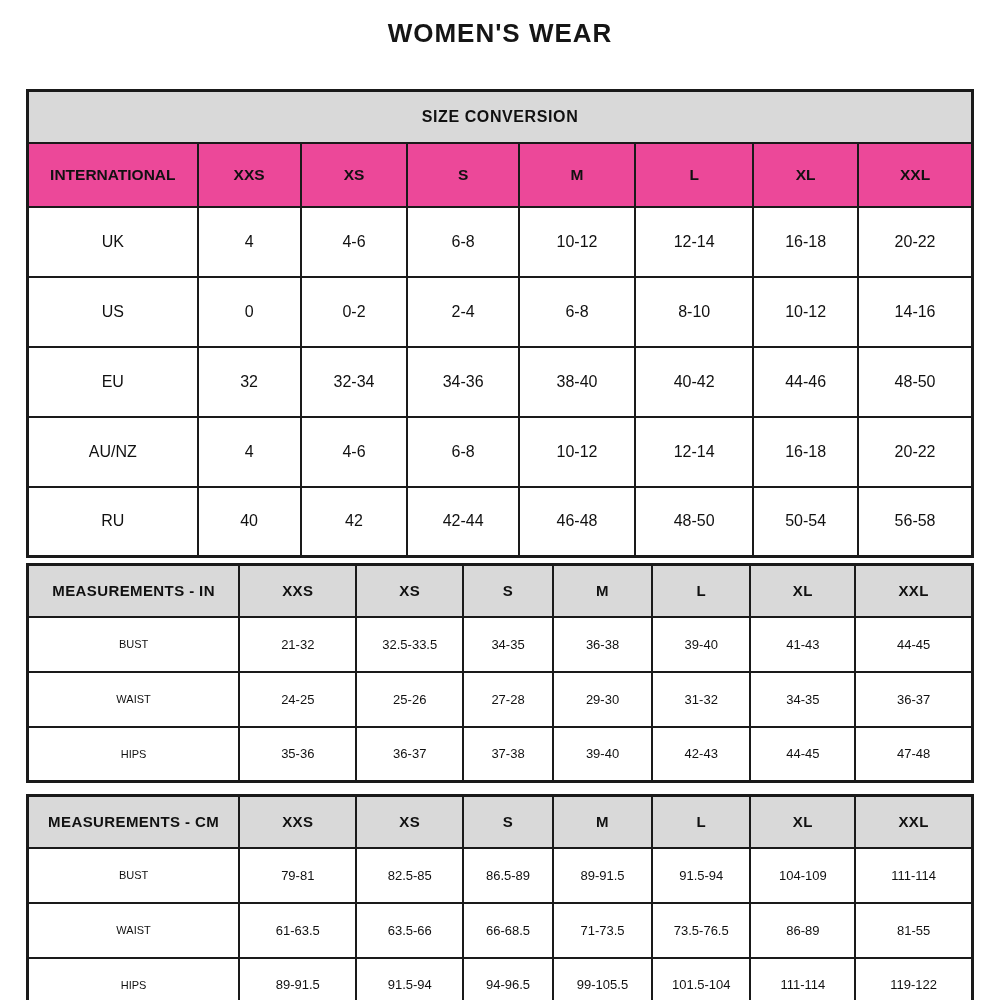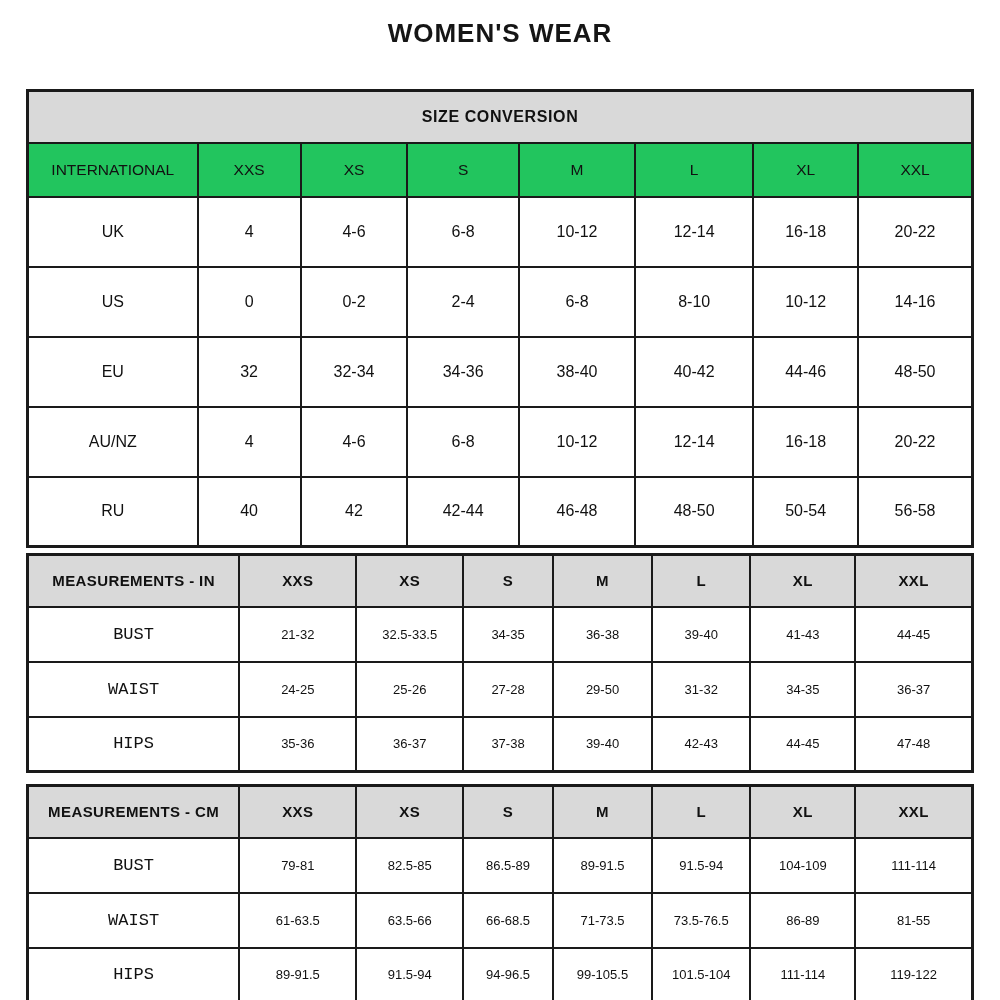--- a/index.html
+++ b/index.html
@@ -41,44 +41,43 @@
   }
   
   .conv .title-cell{
     background:var(--header-bg);
     height:52px;
     font-size:16px;
     font-weight:bold;
     letter-spacing:0.6px;
   }
   .conv th.col-head{
-    height:54px;
-    background:#22c55e;
-    font-weight:normal;
+    height:64px;
+    background:#ec4899;
+    font-weight:bold;
     font-size:15.5px;
   }
   .conv td{
     height:70px;
     font-size:16px;
   }
   
   .meas th{
     background:var(--header-bg);
     height:52px;
     font-size:15px;
     font-weight:bold;
     letter-spacing:0.4px;
   }
   .meas td{
     height:55px;
     font-size:13px;
   }
   .meas td.row-label{
-    font-size:17px;
-    font-family:Liberation Mono, monospace;
+    font-size:11px;
   }
   .gap-sm{margin-top:5px;}
   .gap-md{margin-top:11px;}
 </style>
 </head>
 <body>
 
 <div class="page">
 
   <h1 class="page-title">WOMEN'S WEAR</h1>
@@ -195,21 +194,21 @@
           <td>36-38</td>
           <td>39-40</td>
           <td>41-43</td>
           <td>44-45</td>
         </tr>
         <tr>
           <td class="row-label">WAIST</td>
           <td>24-25</td>
           <td>25-26</td>
           <td>27-28</td>
-          <td>29-50</td>
+          <td>29-30</td>
           <td>31-32</td>
           <td>34-35</td>
           <td>36-37</td>
         </tr>
         <tr>
           <td class="row-label">HIPS</td>
           <td>35-36</td>
           <td>36-37</td>
           <td>37-38</td>
           <td>39-40</td>

